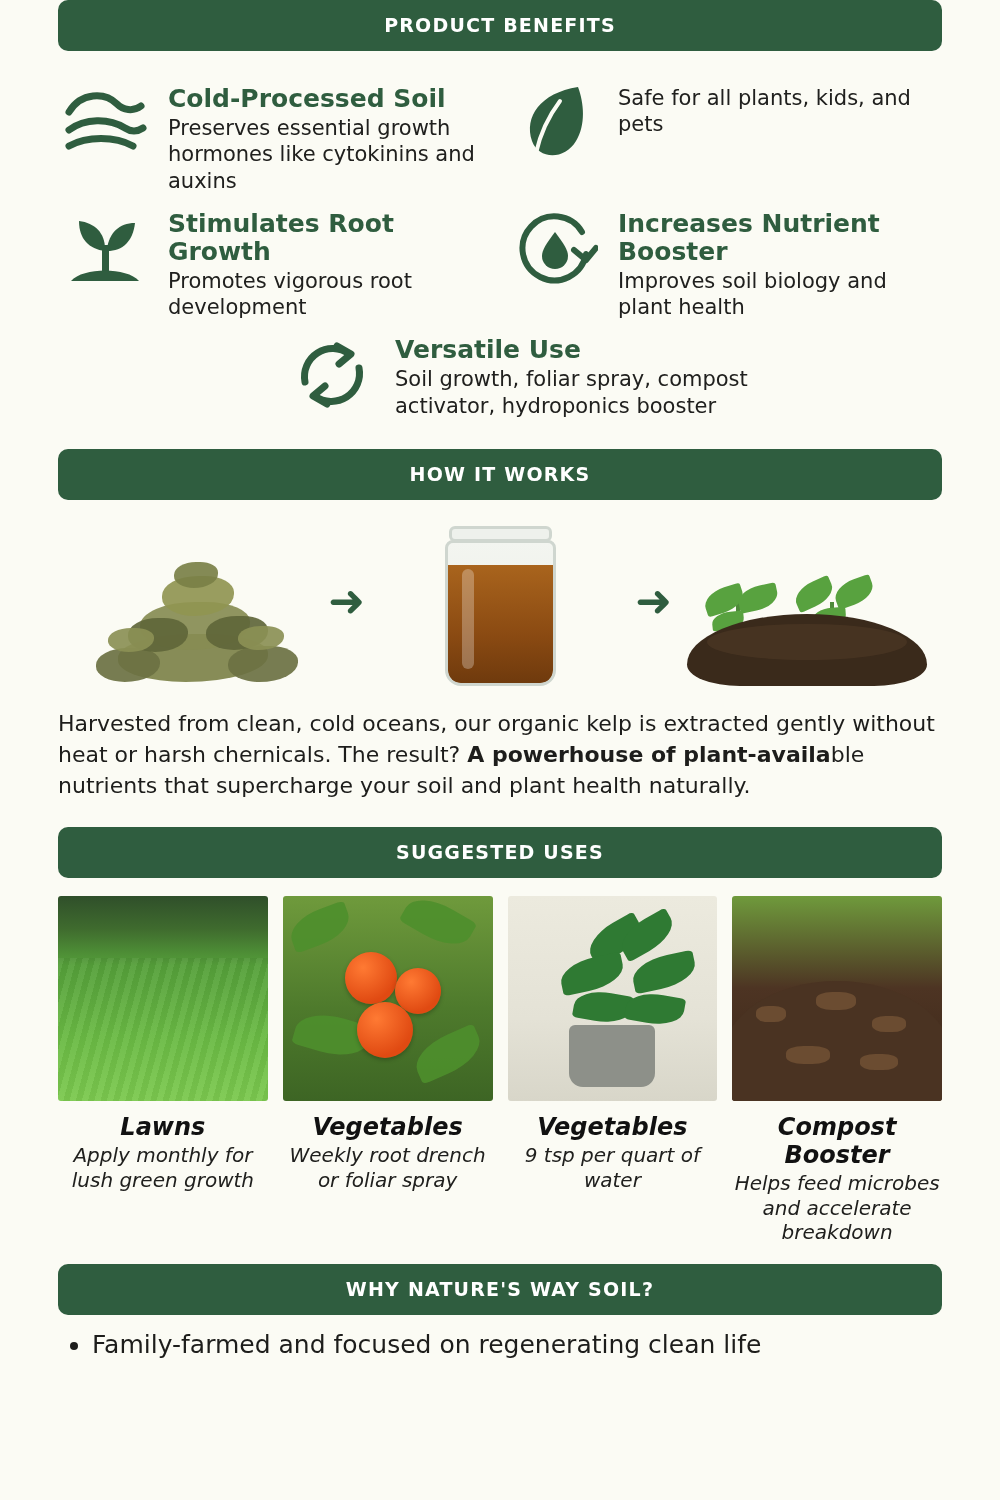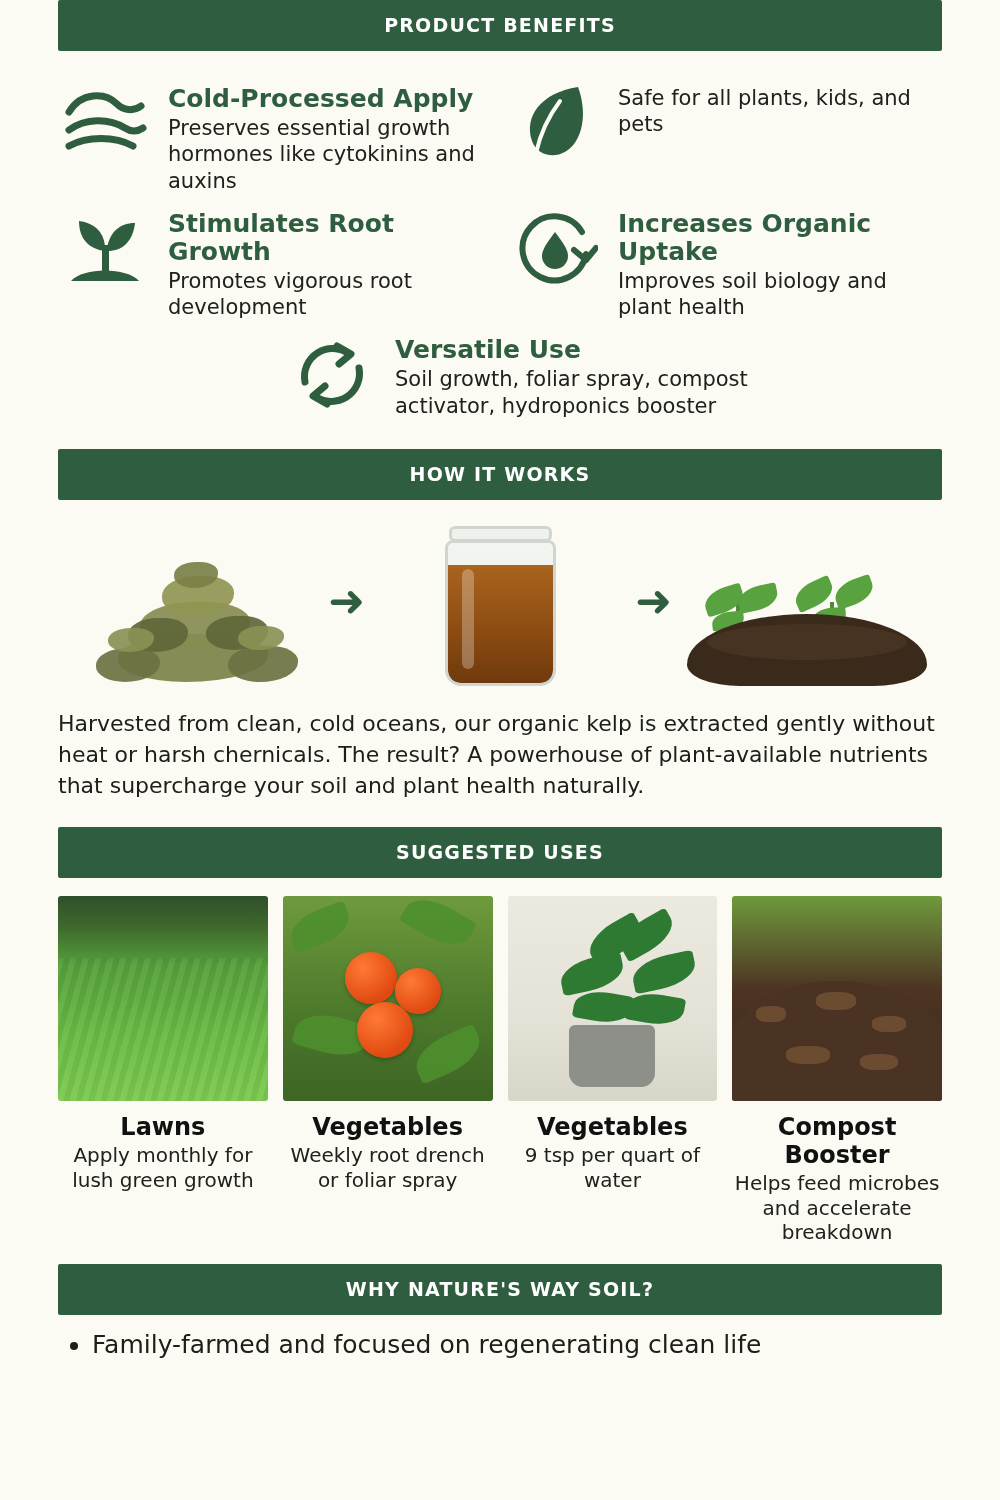--- a/index.html
+++ b/index.html
@@ -21,21 +21,21 @@
 
   
   .bar {
     background: #2f5d3f;
     color: #ffffff;
     text-align: center;
     font-weight: bold;
     letter-spacing: 1.2px;
     font-size: 19px;
     padding: 14px 0 15px;
-    border-radius: 2px;
+    border-radius: 10px;
   }
 
   
   .benefits {
     margin-top: 30px;
     display: grid;
     grid-template-columns: 1fr 1fr;
     column-gap: 16px;
     row-gap: 12px;
   }
@@ -146,29 +146,30 @@
     border-radius: 60% 10% 60% 10%;
   }
 
   
   .narrative {
     margin-top: 22px;
     font-size: 22px;
     line-height: 1.42;
     color: #1d1d1b;
   }
-  .narrative b { font-weight: normal; text-align: center; }
+  .narrative b { font-weight: bold; text-align: center; }
 
   
   .uses-bar { margin-top: 26px; }
   .uses {
     margin-top: 18px;
     display: grid;
     grid-template-columns: repeat(4, 1fr);
     column-gap: 15px;
+    font-style: italic;
   }
   .use-card { text-align: center; }
   .use-img {
     width: 100%;
     height: 205px;
     border-radius: 3px;
     overflow: hidden;
     position: relative;
   }
   .use-title {
@@ -239,21 +240,21 @@
 
     <div class="benefit">
       <div class="ico">
         <svg width="88" height="68" viewBox="0 0 88 68" fill="none" stroke="#2f5d3f" stroke-width="7" stroke-linecap="round">
           <path d="M8 22 C20 2, 44 2, 56 14 C62 20, 72 22, 80 16"></path>
           <path d="M8 40 C24 28, 48 28, 64 38 C70 42, 76 42, 82 38"></path>
           <path d="M8 56 C26 46, 54 46, 72 56"></path>
         </svg>
       </div>
       <div class="txt">
-        <h3>Cold-Processed Apply</h3>
+        <h3>Cold-Processed Soil</h3>
         <p>Preserves essential growth hormones like cytokinins and auxins</p>
       </div>
     </div>
 
     <div class="benefit">
       <div class="ico">
         <svg width="70" height="82" viewBox="0 0 70 82">
           <path d="M58 4 C20 10, 4 34, 12 58 C18 76, 44 78, 56 58 C66 42, 64 20, 58 4 Z" fill="#2f5d3f"></path>
           <path d="M40 18 C28 34, 20 52, 16 70" stroke="#fbfbf4" stroke-width="4" fill="none" stroke-linecap="round"></path>
         </svg>
@@ -280,21 +281,21 @@
 
     <div class="benefit">
       <div class="ico">
         <svg width="86" height="86" viewBox="0 0 86 86" fill="none" stroke="#2f5d3f" stroke-width="6" stroke-linecap="round">
           <path d="M70 26 A32 32 0 1 0 74 48"></path>
           <path d="M62 44 L74 54 L84 42" stroke-linejoin="round"></path>
           <path d="M43 26 C52 38, 56 44, 56 50 A13 13 0 0 1 30 50 C30 44, 34 38, 43 26 Z" fill="#2f5d3f" stroke="none"></path>
         </svg>
       </div>
       <div class="txt">
-        <h3>Increases Organic Uptake</h3>
+        <h3>Increases Nutrient Booster</h3>
         <p>Improves soil biology and plant health</p>
       </div>
     </div>
 
     <div class="benefit benefit-wide">
       <div class="ico">
         <svg width="90" height="90" viewBox="0 0 90 90" fill="none" stroke="#2f5d3f" stroke-width="7" stroke-linecap="round">
           <path d="M18 52 A28 28 0 0 1 62 24"></path>
           <path d="M72 38 A28 28 0 0 1 28 66"></path>
           <path d="M50 16 L64 24 L52 34" stroke-linejoin="round"></path>

